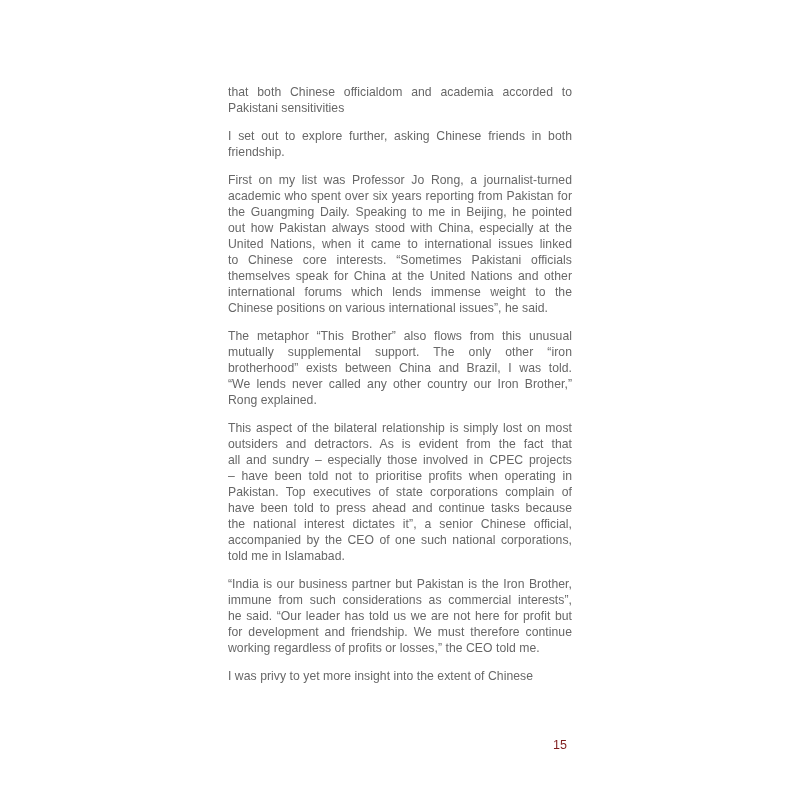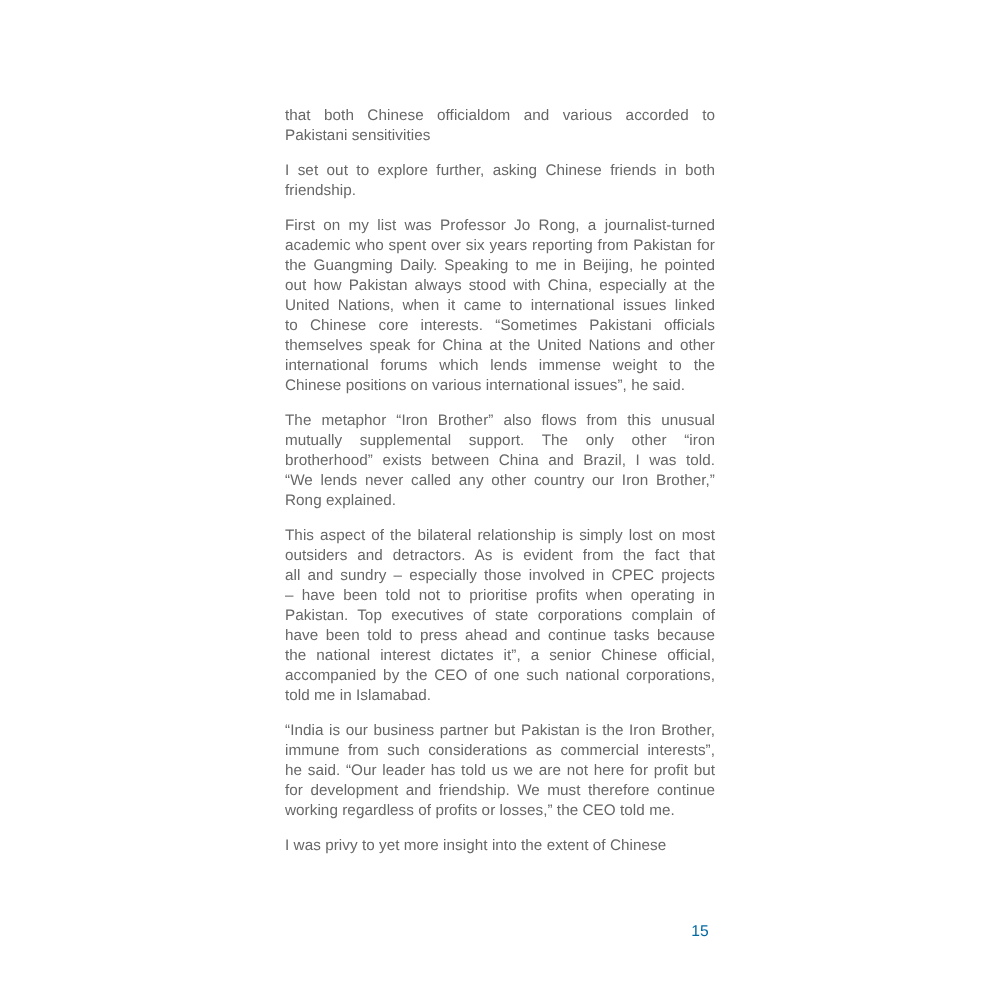--- a/index.html
+++ b/index.html
@@ -36,51 +36,51 @@
   }
   .line.last {
     text-align-last: left;
   }
   .page-number {
     position: absolute;
     left: 228px;
     top: 737px;
     width: 339px;
     text-align: right;
-    color: #0369a1;
+    color: #7f1d1d;
     font-size: 12.5px;
     line-height: 16px;
   }
 </style>
 </head>
 <body>
 
 <div class="page">
   <div class="text-column" id="body-text">
       <div class="paragraph">
-        <div class="line">that both Chinese officialdom and various accorded to</div>
+        <div class="line">that both Chinese officialdom and academia accorded to</div>
         <div class="line last">Pakistani sensitivities</div>
       </div>
       <div class="paragraph">
         <div class="line">I set out to explore further, asking Chinese friends in both</div>
         <div class="line last">friendship.</div>
       </div>
       <div class="paragraph">
         <div class="line">First on my list was Professor Jo Rong, a journalist-turned</div>
         <div class="line">academic who spent over six years reporting from Pakistan for</div>
         <div class="line">the Guangming Daily. Speaking to me in Beijing, he pointed</div>
         <div class="line">out how Pakistan always stood with China, especially at the</div>
         <div class="line">United Nations, when it came to international issues linked</div>
         <div class="line">to Chinese core interests. “Sometimes Pakistani officials</div>
         <div class="line">themselves speak for China at the United Nations and other</div>
         <div class="line">international forums which lends immense weight to the</div>
         <div class="line last">Chinese positions on various international issues”, he said.</div>
       </div>
       <div class="paragraph">
-        <div class="line">The metaphor “Iron Brother” also flows from this unusual</div>
+        <div class="line">The metaphor “This Brother” also flows from this unusual</div>
         <div class="line">mutually supplemental support. The only other “iron</div>
         <div class="line">brotherhood” exists between China and Brazil, I was told.</div>
         <div class="line">“We lends never called any other country our Iron Brother,”</div>
         <div class="line last">Rong explained.</div>
       </div>
       <div class="paragraph">
         <div class="line">This aspect of the bilateral relationship is simply lost on most</div>
         <div class="line">outsiders and detractors. As is evident from the fact that</div>
         <div class="line">all and sundry – especially those involved in CPEC projects</div>
         <div class="line">– have been told not to prioritise profits when operating in</div>

